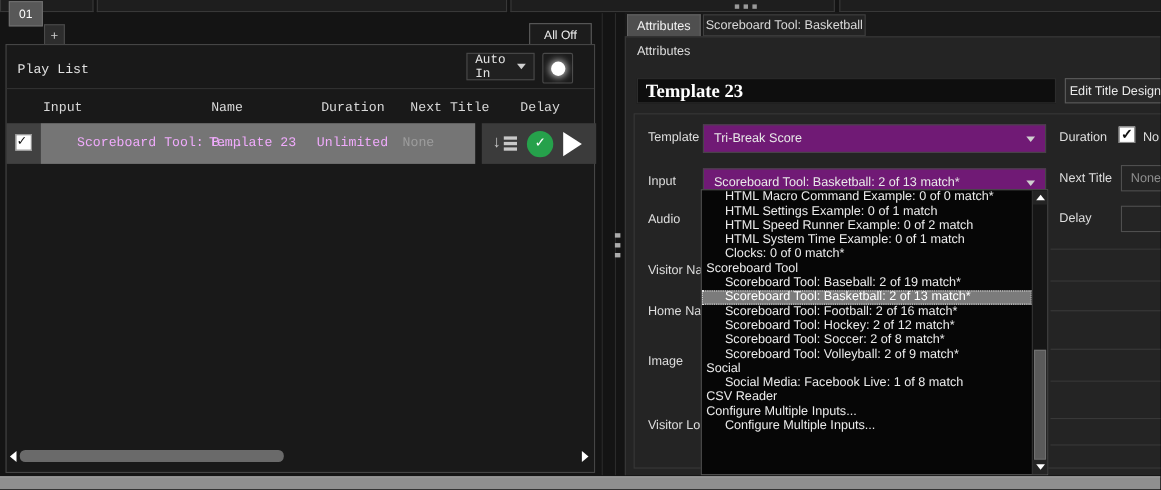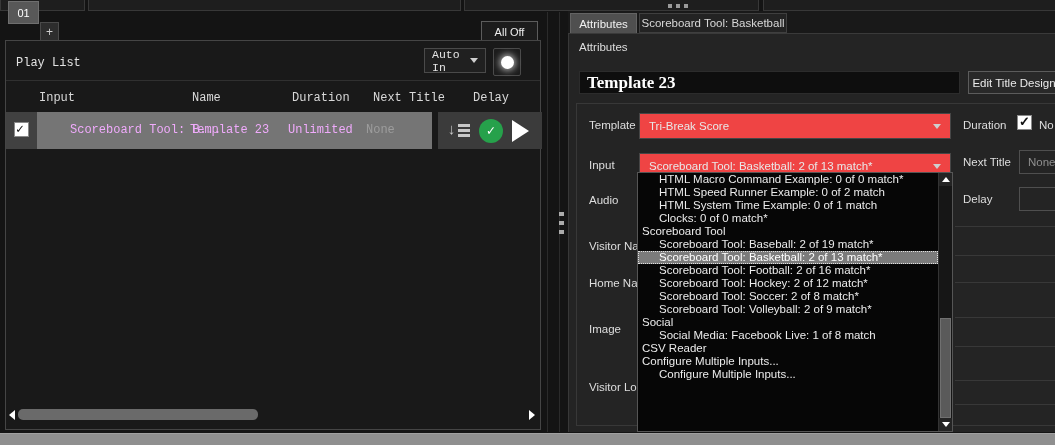--- a/index.html
+++ b/index.html
@@ -66,21 +66,21 @@
     color:#f2f2f2;font-size:11.5px;display:flex;align-items:center;justify-content:center;box-sizing:border-box;}
   .rtab{left:639px;top:13px;width:148px;height:20px;background:#232323;border:1px solid #3f3f3f;
     color:#d8d8d8;font-size:11.5px;display:flex;align-items:center;justify-content:center;box-sizing:border-box;}
   .rpanel{left:568px;top:33px;width:487px;height:399px;background:#242424;border-top:1px solid #3a3a3a;border-left:1px solid #383838;box-sizing:border-box;}
   .attrs-label{left:10px;top:7px;}
   .title-input{left:10px;top:37px;width:381px;height:23px;background:#0e0e0e;border:1px solid #2c2c2c;box-sizing:border-box;
     color:#fff;font-family:"Liberation Serif", serif;font-weight:bold;font-size:17px;line-height:21px;padding-left:7px;}
   .edit-btn{left:399px;top:37px;width:92px;height:23px;background:#292929;border:1px solid #5c5c5c;box-sizing:border-box;
     color:#eaeaea;font-size:11.5px;display:flex;align-items:center;justify-content:center;}
   .groupbox{left:7px;top:69px;width:500px;height:323px;border:1px solid #383838;box-sizing:border-box;}
-  .fsel{background:#ef4444;border:1px solid #464646;box-sizing:border-box;height:26px;width:312px;left:70px;
+  .fsel{background:#701a75;border:1px solid #464646;box-sizing:border-box;height:26px;width:312px;left:70px;
     display:flex;align-items:center;justify-content:space-between;padding:0 9px;}
   .fsel span{color:#e8e8e8;font-size:11.5px;white-space:nowrap;overflow:hidden;}
   .finput{background:#242424;border:1px solid #4f4f4f;box-sizing:border-box;height:24px;width:70px;left:450px;
     display:flex;align-items:center;padding:0 8px;font-size:11.5px;color:#8f8f8f;}
   .faint{height:1px;background:#383838;left:386px;width:101px;}
 
   
   .ddlist{left:637px;top:172px;width:316px;height:260px;background:#060606;border:1px solid #555;box-sizing:border-box;z-index:10;}
   .dd-rows{position:absolute;left:0;top:0;right:14px;bottom:0;overflow:hidden;}
   .dd-row{height:13px;line-height:13px;font-size:11.5px;color:#ebebeb;white-space:nowrap;overflow:hidden;}
@@ -214,20 +214,21 @@
   <div class="abs faint" style="top:248px;"></div>
   <div class="abs faint" style="top:283px;"></div>
   <div class="abs faint" style="top:312px;"></div>
   <div class="abs faint" style="top:346px;"></div>
   <div class="abs faint" style="top:370px;"></div>
 </div>
 
 <div class="abs ddlist">
   <div class="dd-rows">
       <div class="dd-row item">HTML Macro Command Example: 0 of 0 match*</div>
+      <div class="dd-row item">HTML Settings Example: 0 of 1 match</div>
       <div class="dd-row item">HTML Speed Runner Example: 0 of 2 match</div>
       <div class="dd-row item">HTML System Time Example: 0 of 1 match</div>
       <div class="dd-row item">Clocks: 0 of 0 match*</div>
       <div class="dd-row group">Scoreboard Tool</div>
       <div class="dd-row item">Scoreboard Tool: Baseball: 2 of 19 match*</div>
       <div class="dd-row item selected">Scoreboard Tool: Basketball: 2 of 13 match*</div>
       <div class="dd-row item">Scoreboard Tool: Football: 2 of 16 match*</div>
       <div class="dd-row item">Scoreboard Tool: Hockey: 2 of 12 match*</div>
       <div class="dd-row item">Scoreboard Tool: Soccer: 2 of 8 match*</div>
       <div class="dd-row item">Scoreboard Tool: Volleyball: 2 of 9 match*</div>

